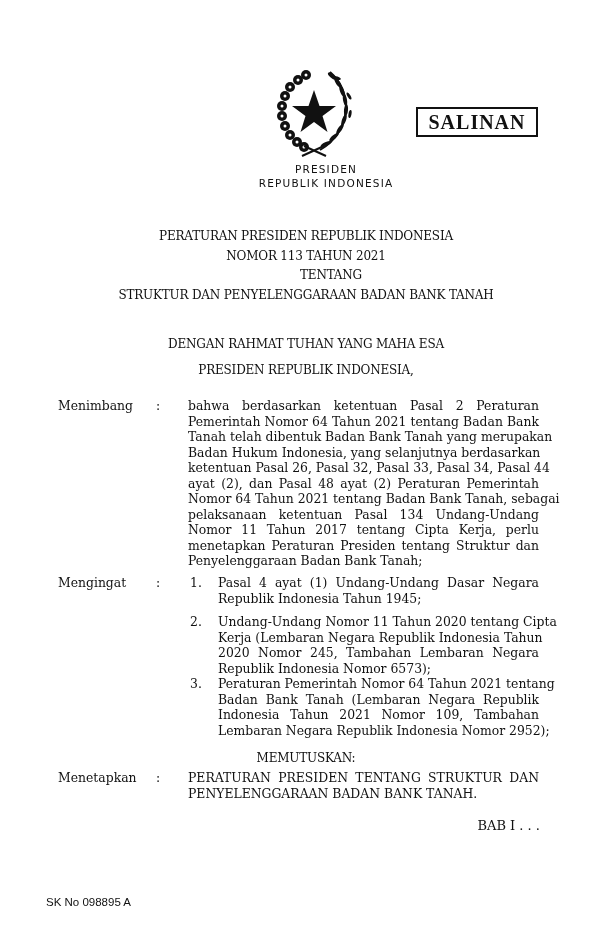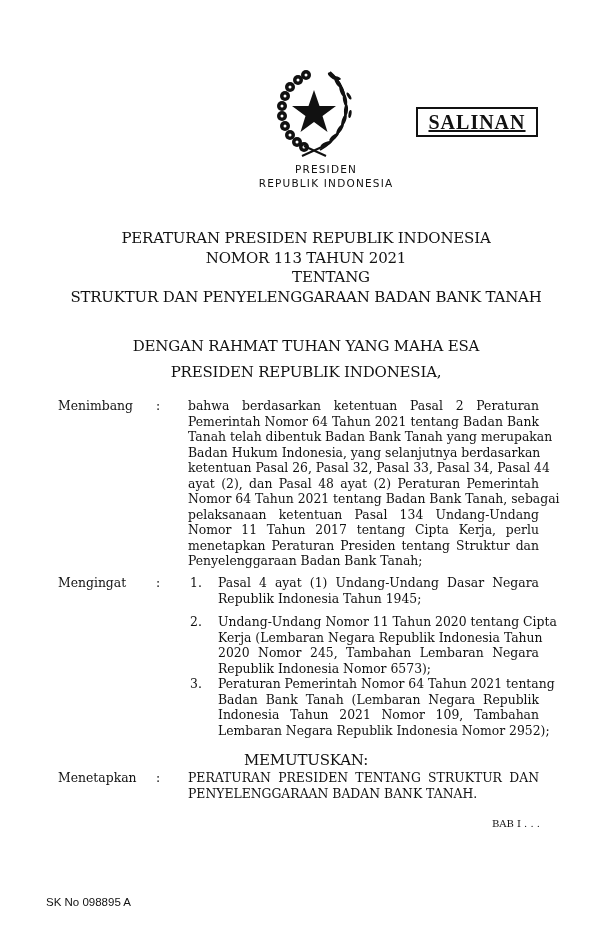--- a/index.html
+++ b/index.html
@@ -2,24 +2,24 @@
 <html><head>
 <meta charset="utf-8">
 <style>
   html, body { margin:0; padding:0; background:#ffffff; }
   body { width:612px; height:935px; position:relative; overflow:hidden;
          font-family:"DejaVu Serif","Liberation Serif",serif; color:#111; }
   .abs { position:absolute; }
   .emblem { left:274px; top:66px; width:80px; height:92px; }
   .salinan { left:416px; top:107px; width:118px; height:26px; border:2.5px solid #111;
              font-family:"Liberation Serif",serif; font-weight:bold; font-size:20px;
-             letter-spacing:1px; text-align:center; line-height:26px;text-decoration:underline; }
+             letter-spacing:1px; text-align:center; line-height:26px; }
   .pres { font-family:"DejaVu Sans","Liberation Sans",sans-serif; font-size:10.5px;
           letter-spacing:1.2px; text-align:center; width:612px; left:0;padding-left:20px; }
-  .center { width:612px; left:0; text-align:center; font-size:15px; letter-spacing:-0.2px; }
+  .center { width:612px; left:0; text-align:center; font-size:12px; letter-spacing:-0.2px; }
   .label { font-size:12.4px; }
   .colon { font-size:12.4px; }
   .para { font-size:12.4px; line-height:15.5px; text-align:justify; text-align-last:left; }
   .para .ln { display:block; text-align:justify; text-align-last:justify; height:15.5px; white-space:nowrap; }
   .para .ln.last { text-align-last:left; }
   .num { font-size:12.4px; }
   .footer { font-family:"Liberation Sans",sans-serif; font-size:11.5px; }
 </style>
 </head>
 <body>
@@ -130,15 +130,15 @@
 
 <div class="abs center" style="top:751px; left:0; width:612px;">MEMUTUSKAN:</div>
 
 <div class="abs label" style="left:58px; top:770px;">Menetapkan</div>
 <div class="abs colon" style="left:156px; top:770px;">:</div>
 <div class="abs para" style="left:188px; top:770px; width:351px;">
   <span class="ln">PERATURAN PRESIDEN TENTANG STRUKTUR DAN</span>
   <span class="ln last">PENYELENGGARAAN BADAN BANK TANAH.</span>
 </div>
 
-<div class="abs" style="left:470px; top:818px; width:70px; text-align:right; font-size:10px;">BAB I . . .</div>
+<div class="abs" style="left:470px; top:818px; width:70px; text-align:right; font-size:13px;">BAB I . . .</div>
 
 <div class="abs footer" style="left:46px; top:896px;">SK  No 098895 A</div>
 
 </body></html>

